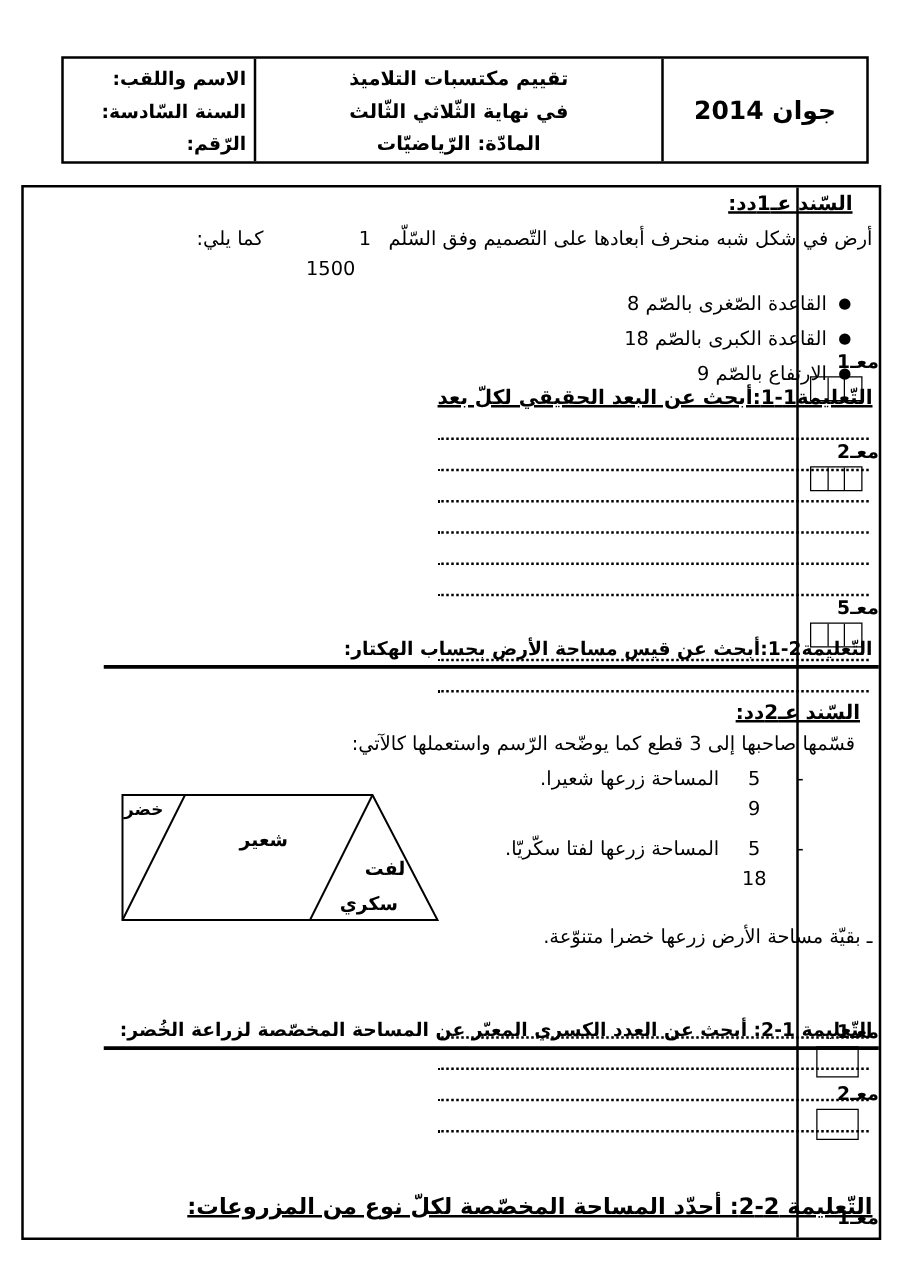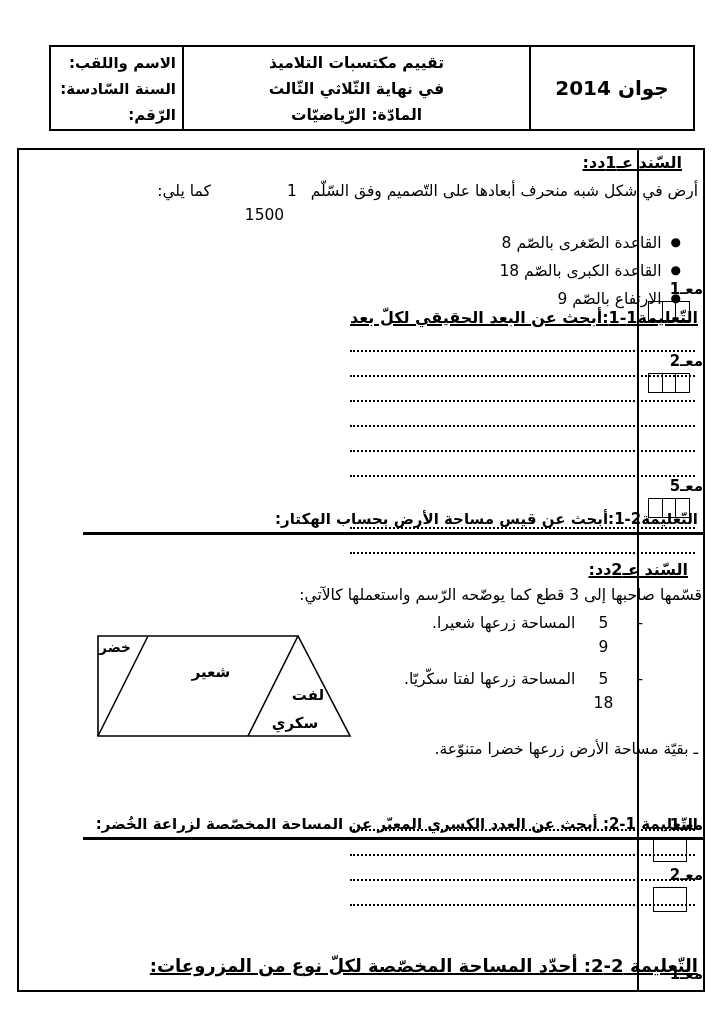--- a/index.html
+++ b/index.html
@@ -4,21 +4,21 @@
 <style>
   html,body{margin:0;padding:0;background:#ffffff;}
   body{width:724px;height:1024px;font-family:"DejaVu Sans",sans-serif;color:#000;direction:rtl;}
   .page{position:relative;width:724px;height:1024px;background:#fff;overflow:hidden;}
 
   
   .header{position:absolute;top:45px;right:29px;width:642px;height:82px;border:2.5px solid #000;display:flex;}
   .hc{box-sizing:border-box;}
   .hc-date{width:164px;display:flex;align-items:center;justify-content:center;font-weight:bold;font-size:20px;border-left:2.5px solid #000;text-align:center;}
   .hc-center{flex:1;text-align:center;font-weight:bold;font-size:15.5px;line-height:26px;padding-top:3px;border-left:2.5px solid #000;white-space:nowrap;}
-  .hc-names{width:131px;font-weight:bold;font-size:15px;line-height:26px;padding:3px 6px 0 0;text-align:right;white-space:nowrap;border-radius:23px;}
+  .hc-names{width:152px;font-weight:bold;font-size:15px;line-height:26px;padding:3px 6px 0 0;text-align:right;white-space:nowrap;border-radius:23px;}
 
   
   .sheet{position:absolute;top:148px;right:19px;width:684px;height:840px;border:2px solid #000;box-sizing:content-box;}
 
   
   .marks{position:absolute;top:0;right:0;bottom:0;width:64px;border-left:2px solid #000;}
   .mgroup{position:absolute;right:0;width:100%;}
   .mlabel{font-weight:bold;font-size:15px;text-align:right;padding-left:19px;line-height:19px;}
   .mbox{display:flex;border:1.5px solid #000;width:40px;height:18px;margin:2px 13px 0 0;}
   .mcell{flex:1;}
@@ -45,21 +45,21 @@
 
   #t-i11{top:158px;right:5px;}
   .dots{width:345px;}
   #dots-a{top:177px;right:8px;}
   #dots-b{top:354px;right:8px;}
   #dots-c{top:656px;right:8px;}
   .dline{height:0;border-top:2.5px dotted #000;margin-top:23px;}
 
   #t-i12{top:332px;}
   #t-s2{top:410px;right:15px;}
-  #p-s2{top:436px;right:1px;margin-left:42px;}
+  #p-s2{top:436px;right:19px;margin-left:42px;}
 
   #fitems{top:461px;right:60px;}
   .fitem{display:flex;align-items:flex-start;line-height:24px;margin-bottom:8px;}
   .fdash{margin-left:16px;}
   .ffrac{width:36px;text-align:center;margin-left:10px;}
   .ffrac .num,.ffrac .den{display:block;line-height:24px;}
   #rest{top:590px;right:5px;}
 
   #diagram{position:absolute;top:482px;left:12px;}
   #diagram text{font-family:"DejaVu Sans",sans-serif;font-weight:bold;}

